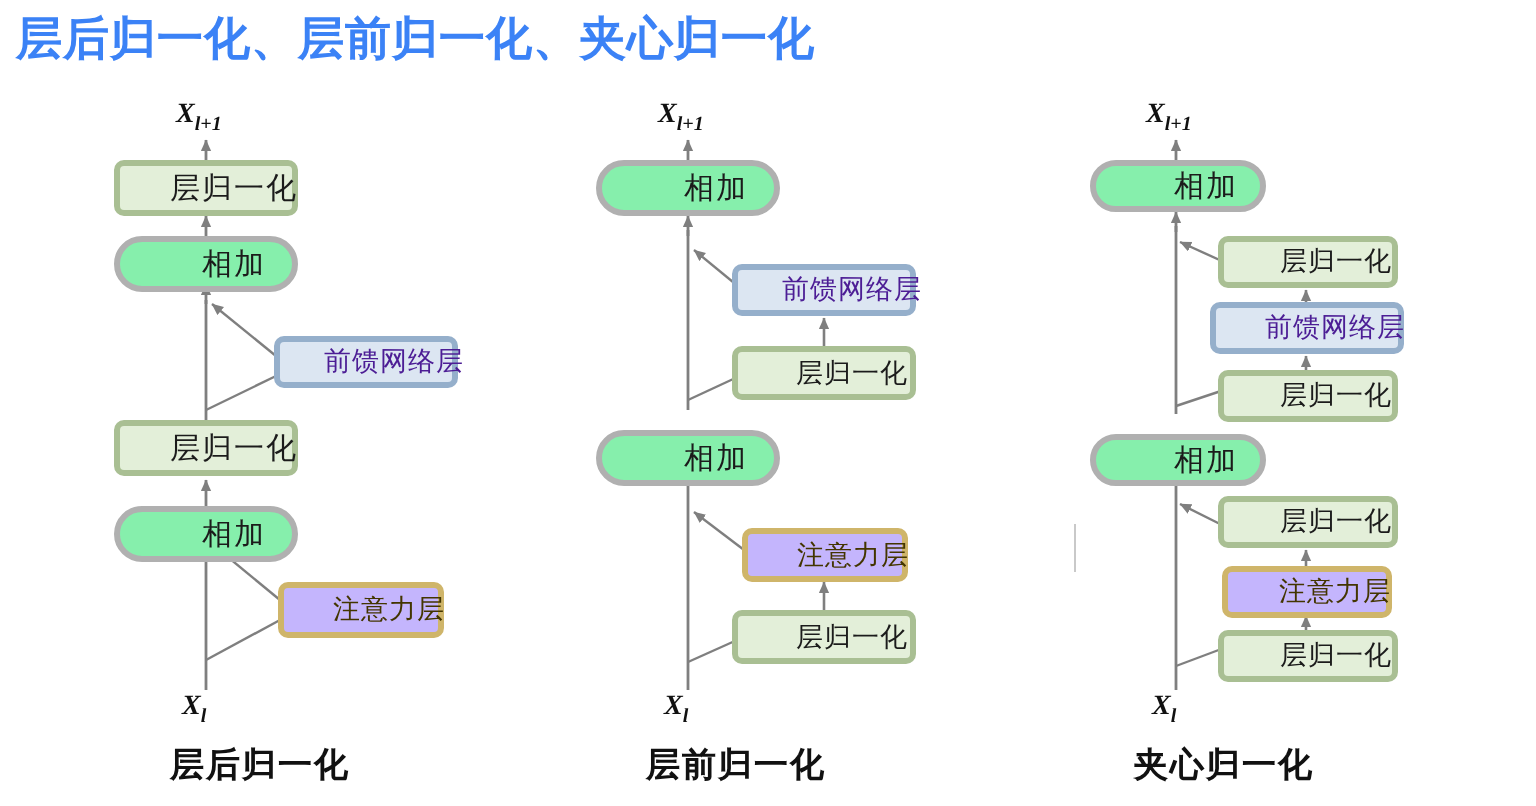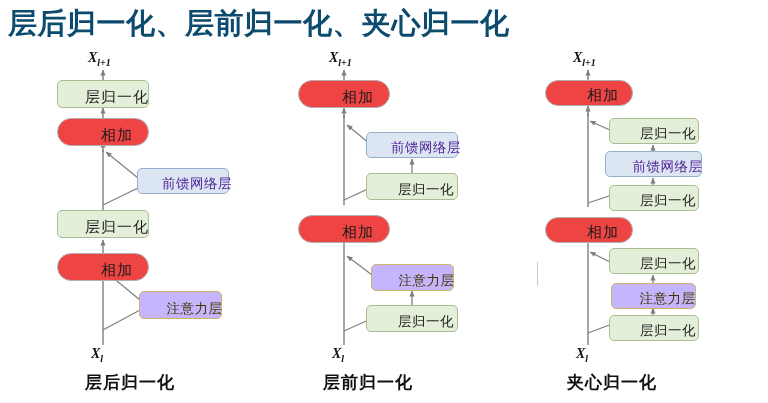--- a/index.html
+++ b/index.html
@@ -12,56 +12,56 @@
     height: 403px;
     position: relative;
     overflow: hidden;
     font-family: "Liberation Serif", "DejaVu Serif", serif;
     color: #1a1a1a;
   }
   #page-title {
     position: absolute;
     left: 8px;
     top: 4px;
-    font-size: 29px;
+    font-size: 23px;
     font-weight: 700;
     letter-spacing: 0.5px;
-    color: #0c4a6e;
+    color: #3b82f6;
     white-space: nowrap;
     text-align: center;
   }
   .diagram-svg {
     position: absolute;
     left: 0;
     top: 0;
     width: 768px;
     height: 403px;
   }
   .node-box {
     position: absolute;
     box-sizing: border-box;
     border-radius: 5px;
-    border: 1px solid #1d4ed8;
+    border: 3px solid #1d4ed8;
     display: flex;
-    align-items: flex-end;
+    align-items: center;
     justify-content: center;
     font-size: 15px;
     font-weight: 400;
     letter-spacing: 1px;
     color: #1b1b1b;
     white-space: nowrap;
     background: #f2f2f2;
     padding-left: 28px;
   }
   .node-box.kind-ln {
     background: #e3efd9;
     border-color: #a9bf93;
   }
   .node-box.kind-add {
-    background: #ef4444;
+    background: #86efac;
     border-color: #b0b0b0;
     border-radius: 14px;
   }
   .node-box.kind-ffn {
     background: #dce6f2;
     border-color: #95afcb;
     color: #4c1d95;
   }
   .node-box.kind-attn {
     background: #c4b5fd;

